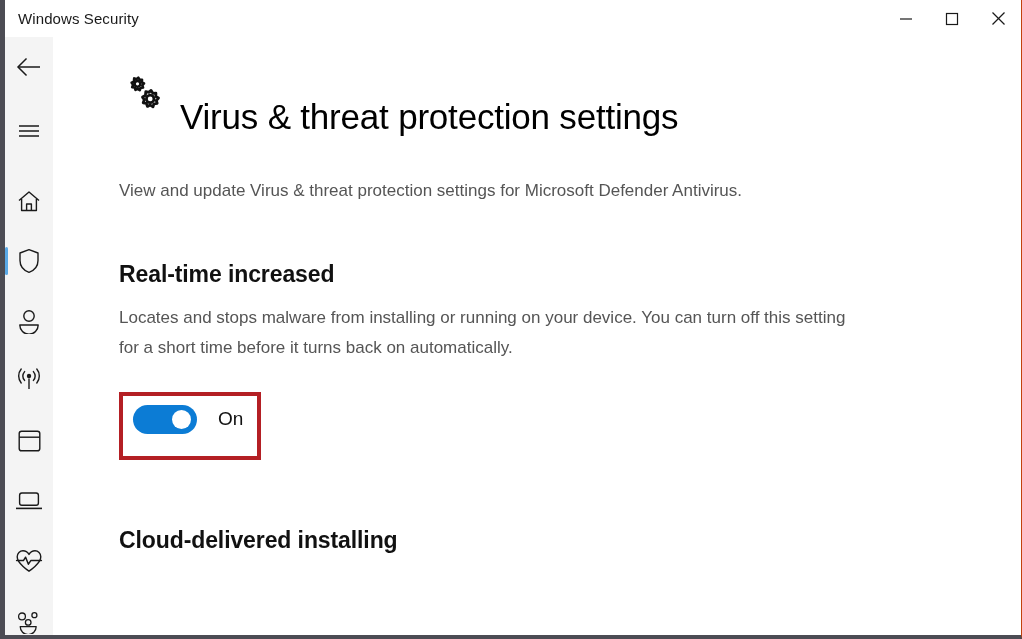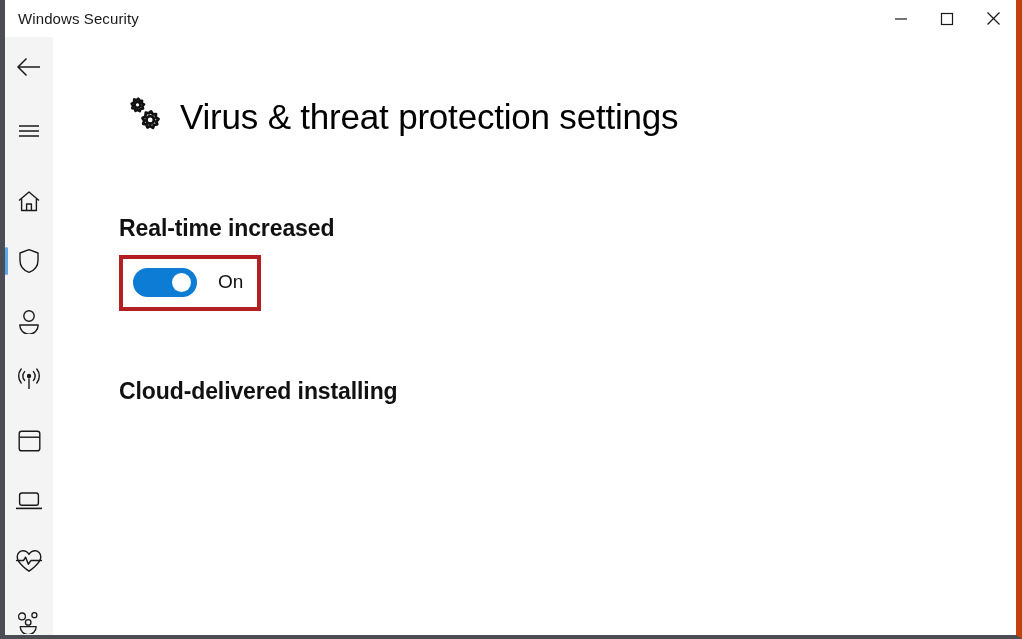--- a/index.html
+++ b/index.html
@@ -13,21 +13,21 @@
   }
 
   .window {
     position: relative;
     width: 1022px;
     height: 639px;
     box-sizing: border-box;
     background: #ffffff;
     border-left: 5px solid #4c4c54;
     border-bottom: 4px solid #4c4c54;
-    border-right: 6px solid #c2410c;
+    border-right: 1px solid #c2410c;
     overflow: hidden;
   }
 
   
   .titlebar {
     position: absolute;
     top: 0;
     left: 0;
     right: 0;
     height: 37px;
@@ -105,21 +105,20 @@
     right: 0;
     bottom: 0;
     overflow: hidden;
     background: #ffffff;
     padding-left: 66px;
     box-sizing: border-box;
   }
 
   .page-head {
     display: flex;
-    align-items: center;
     margin-top: 38px;
   }
   .page-head-icon {
     width: 44px;
     height: 44px;
     flex: 0 0 44px;
     display: flex;
     align-items: center;
     justify-content: center;
   }
@@ -159,21 +158,21 @@
     color: #555555;
     max-width: 740px;
   }
 
   
   .toggle-wrap {
     position: relative;
     margin-top: 12px;
     display: inline-flex;
     align-items: center;
-    padding: 13px 18px 14px 14px;
+    padding: 13px 18px 26px 14px;
     border-radius: 7px;
   }
   .toggle-highlight {
     position: absolute;
     left: 0;
     top: 0;
     right: 0;
     bottom: 0;
     border: 4px solid #b41f24;
     pointer-events: none;
@@ -334,23 +333,25 @@
           </g>
           <g fill="none" stroke="#111111" stroke-width="2.8" stroke-linejoin="round">
             <path d="M25.8 15.6 L28.9 16.4 L31.1 14.4 L33 17.4 L35.9 17.2 L35.8 20.5 L38.5 22 L36.3 24.5 L37.2 27.3 L33.9 28 L33 30.8 L30.2 29.1 L27.5 30.4 L26.4 27.4 L23.2 26.8 L24.3 23.8 L22.5 21.1 L25.4 19.6 Z"></path>
             <circle cx="30.2" cy="22.9" r="3.8"></circle>
           </g>
         </svg>
       </div>
       <h1 class="page-title">Virus &amp; threat protection settings</h1>
     </div>
 
+    <p class="page-desc">View and update Virus &amp; threat protection settings for Microsoft Defender Antivirus.</p>
 
     <div class="section">
       <h2 class="section-title">Real-time increased</h2>
+      <p class="section-desc">Locates and stops malware from installing or running on your device. You can turn off this setting for a short time before it turns back on automatically.</p>
 
       <div class="toggle-wrap">
         <div class="toggle-highlight"></div>
         <div class="toggle">
           <div class="toggle-knob"></div>
         </div>
         <span class="toggle-label">On</span>
       </div>
     </div>
 

